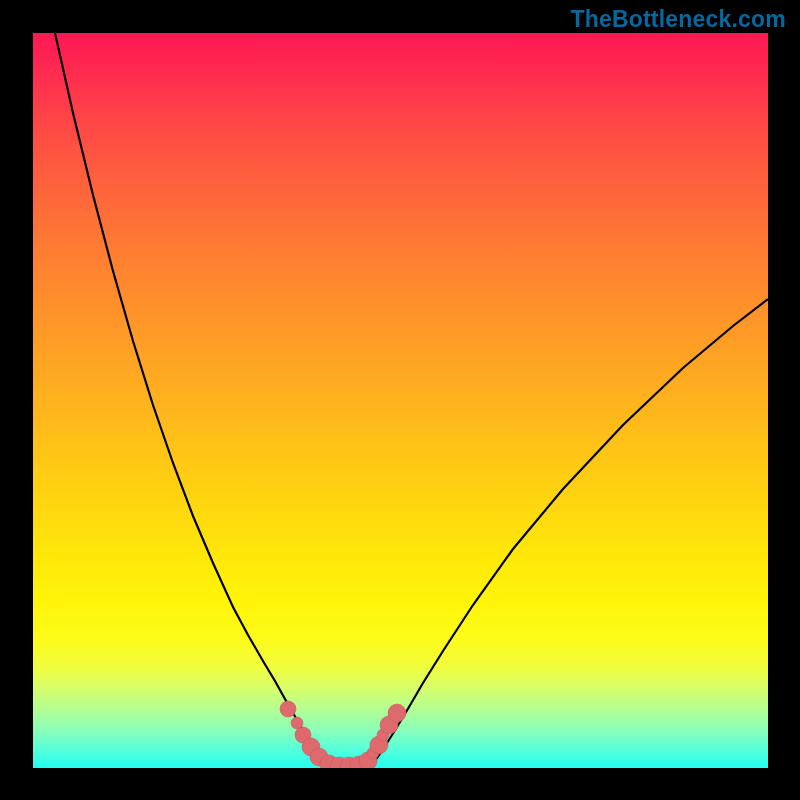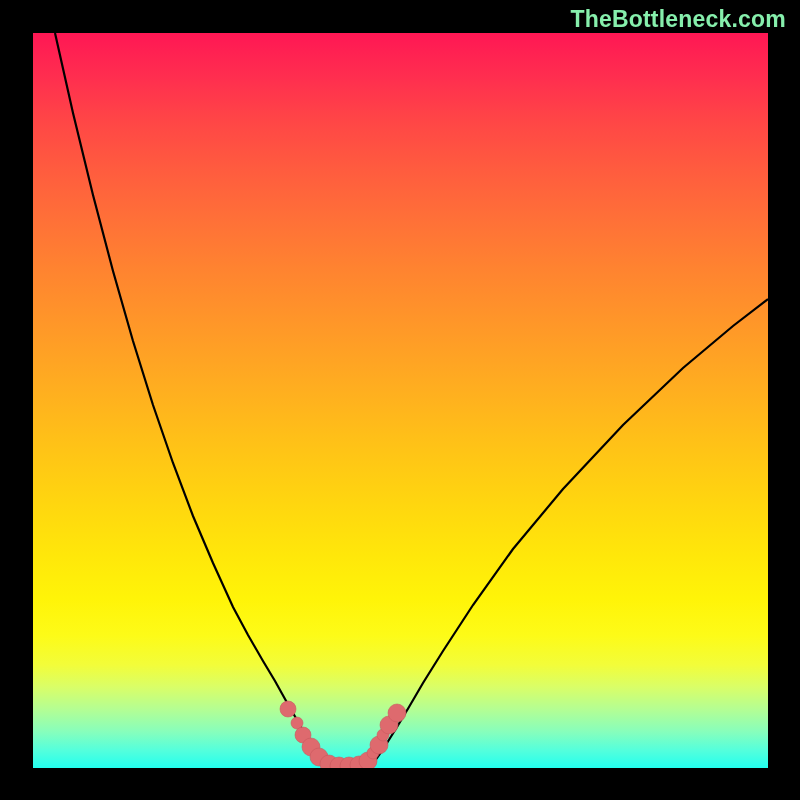--- a/index.html
+++ b/index.html
@@ -46,21 +46,21 @@
       #23ffef 100%
     );
   }
   .watermark {
     position: absolute;
     top: 6px;
     right: 14px;
     font-family: Arial, Helvetica, sans-serif;
     font-size: 23px;
     font-weight: 600;
-    color: #86efac;
+    color: #0369a1;
     letter-spacing: 0.2px;
   }
   svg.curve {
     position: absolute;
     left: 0;
     top: 0;
     width: 735px;
     height: 735px;
   }
 </style>

